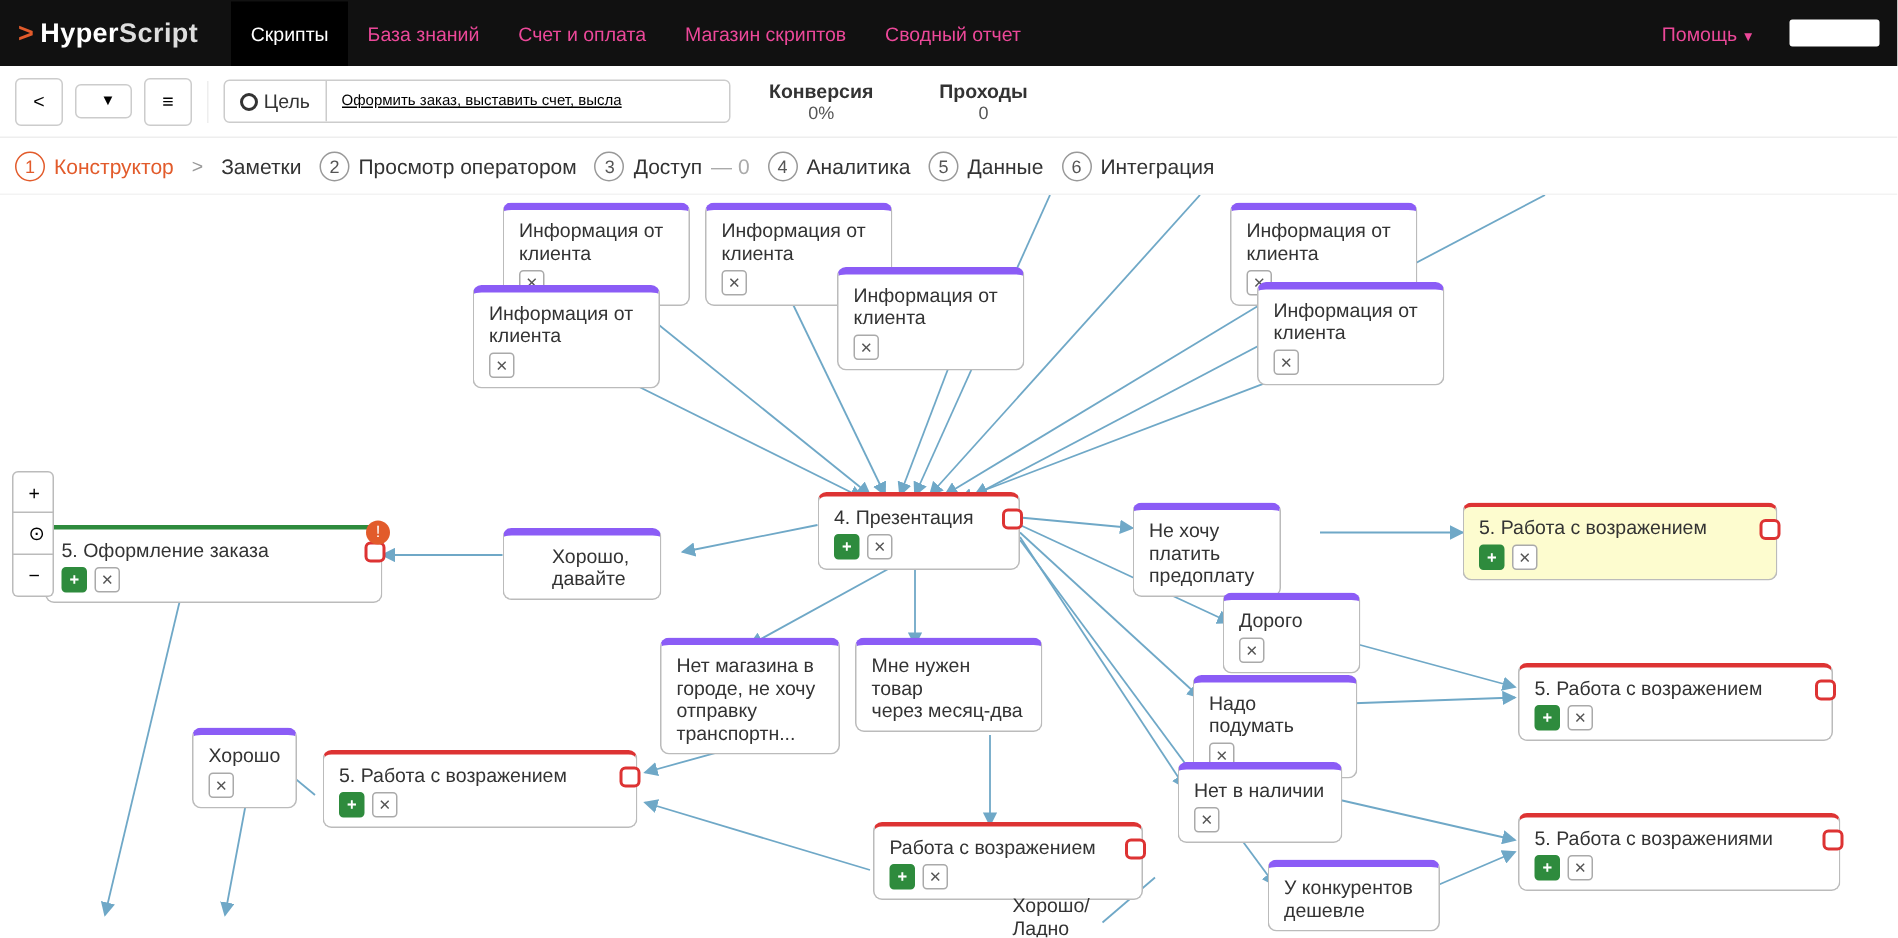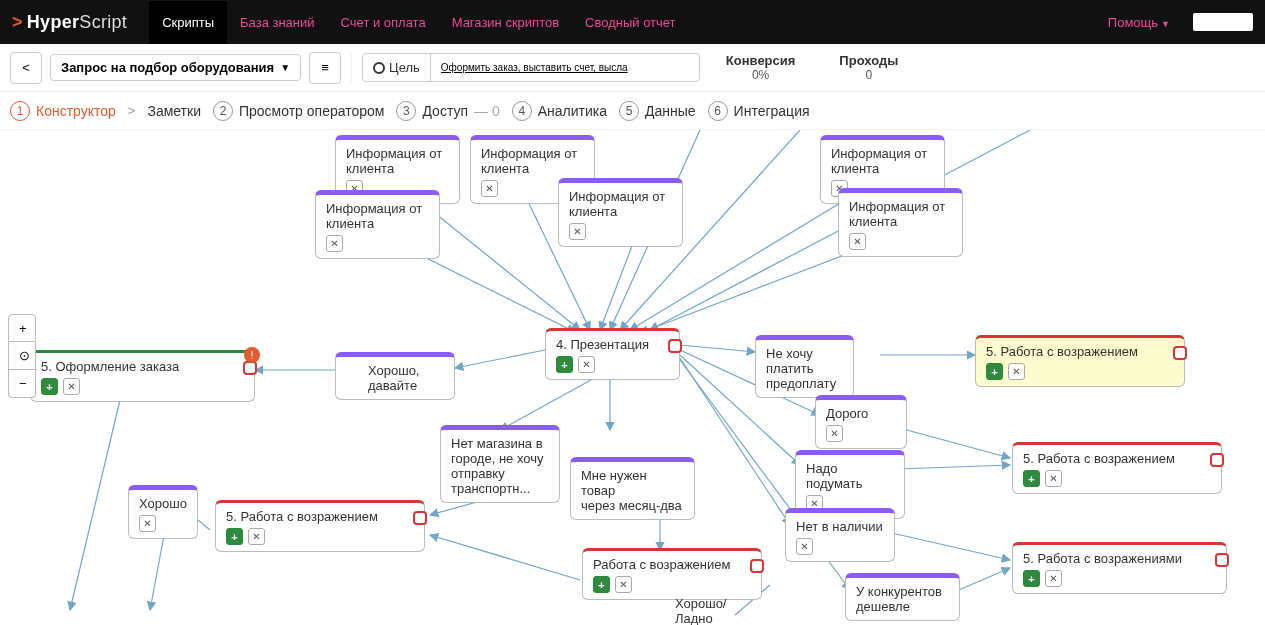--- a/index.html
+++ b/index.html
@@ -3,21 +3,21 @@
 <meta charset="utf-8">
 <style>
   * { box-sizing: border-box; }
   html, body { margin: 0; padding: 0; font-family: Arial, Helvetica, sans-serif; font-size: 13px; background: #fff; color: #333; }
   body { width: 1265px; height: 625px; overflow: hidden; position: relative; }
 
   
   .topnav { background: #111; color: #ccc; height: 44px; display: flex; align-items: center; padding: 0 12px; }
   .logo { font-size: 18px; font-weight: 700; color: #fff; margin-right: 22px; letter-spacing: .3px;}
   .logo .chev { color: #e25b2b; font-weight: 900; margin-right: 4px;}
-  .logo .light { font-weight: 400; color: #ddd; }
+  .logo .light { font-weight: 700; color: #ddd; }
   .nav-item { padding: 14px 13px; cursor: pointer; color: #ec4899; font-size: 13px; }
   .nav-item.active { color: #fff; background: #000; }
   .nav-right { margin-left: auto; display:flex; align-items:center;}
   .nav-user { background:#fff; color:#000; padding:4px 30px; border-radius:2px; font-size:12px; margin-left:10px; min-height:18px;}
 
   
   .toolbar { height: 48px; border-bottom: 1px solid #eee; display: flex; align-items: center; padding: 0 10px; gap: 8px; }
   .btn { border: 1px solid #ccc; background: #fff; border-radius: 4px; padding: 5px 10px; font-size: 13px; display: inline-flex; align-items: center; cursor: pointer; }
   .btn.square { width: 32px; height: 32px; justify-content: center; padding:0;}
   .btn .chev { margin-left: 6px; font-size: 10px;}
@@ -80,21 +80,20 @@
   <div class="nav-item">Сводный отчет</div>
   <div class="nav-right">
     <div class="nav-item"><span>Помощь</span><span style="font-size:9px;margin-left:3px;">▼</span></div>
     <div class="nav-user"></div>
   </div>
 </div>
 
 <div class="toolbar">
   <button class="btn square">&lt;</button>
   <button class="btn">
-      <b>Запрос на подбор оборудования</b>
       <span class="chev">▼</span>
     </button>
   <button class="btn square">≡</button>
   <div class="divider-v"></div>
   <div class="goal-wrap">
     <div class="goal-tag">
         <span class="ring"></span>
         <span>Цель</span>
       </div>
     <input class="goal-input" value="Оформить заказ, выставить счет, высла" style="">
@@ -251,21 +250,21 @@
   <div class="node step-node green-top" style="left:30px; top:220px; width:225px;">
     <span class="handle"></span>
     <span class="alert-dot">!</span>
     <div class="title">5. Оформление заказа</div>
     <div class="toolbar-mini">
         <span class="ic plus">+</span>
         <span class="ic x"></span>
       </div>
   </div>
 
-  <div class="node obj" style="left:335px; top:222px; width:120px;padding-left:32px;">
+  <div class="node obj" style="left:335px; top:222px; width:106px;padding-left:32px;">
       <div class="title">Хорошо, давайте</div>
     </div>
 
   <div class="node obj" style="left:755px; top:205px; width:99px;">
       <div class="title">Не хочу платить
 предоплату</div>
     </div>
   <div class="node obj" style="left:815px; top:265px; width:92px;">
       <div class="title">Дорого</div>
       <div class="toolbar-mini">
@@ -313,21 +312,21 @@
         <span class="ic x"></span>
       </div>
   </div>
 
   <div class="node obj" style="left:440px; top:295px; width:120px;">
       <div class="title">Нет магазина в
 городе, не хочу
 отправку
 транспортн...</div>
     </div>
-  <div class="node obj" style="left:570px; top:295px; width:125px;margin-top:32px;">
+  <div class="node obj" style="left:570px; top:295px; width:125px;">
       <div class="title">Мне нужен товар
 через месяц-два</div>
     </div>
 
   <div class="node step-node" style="left:215px; top:370px; width:210px;">
     <span class="handle"></span>
     <div class="title">5. Работа с возражением</div>
     <div class="toolbar-mini">
         <span class="ic plus">+</span>
         <span class="ic x"></span>

